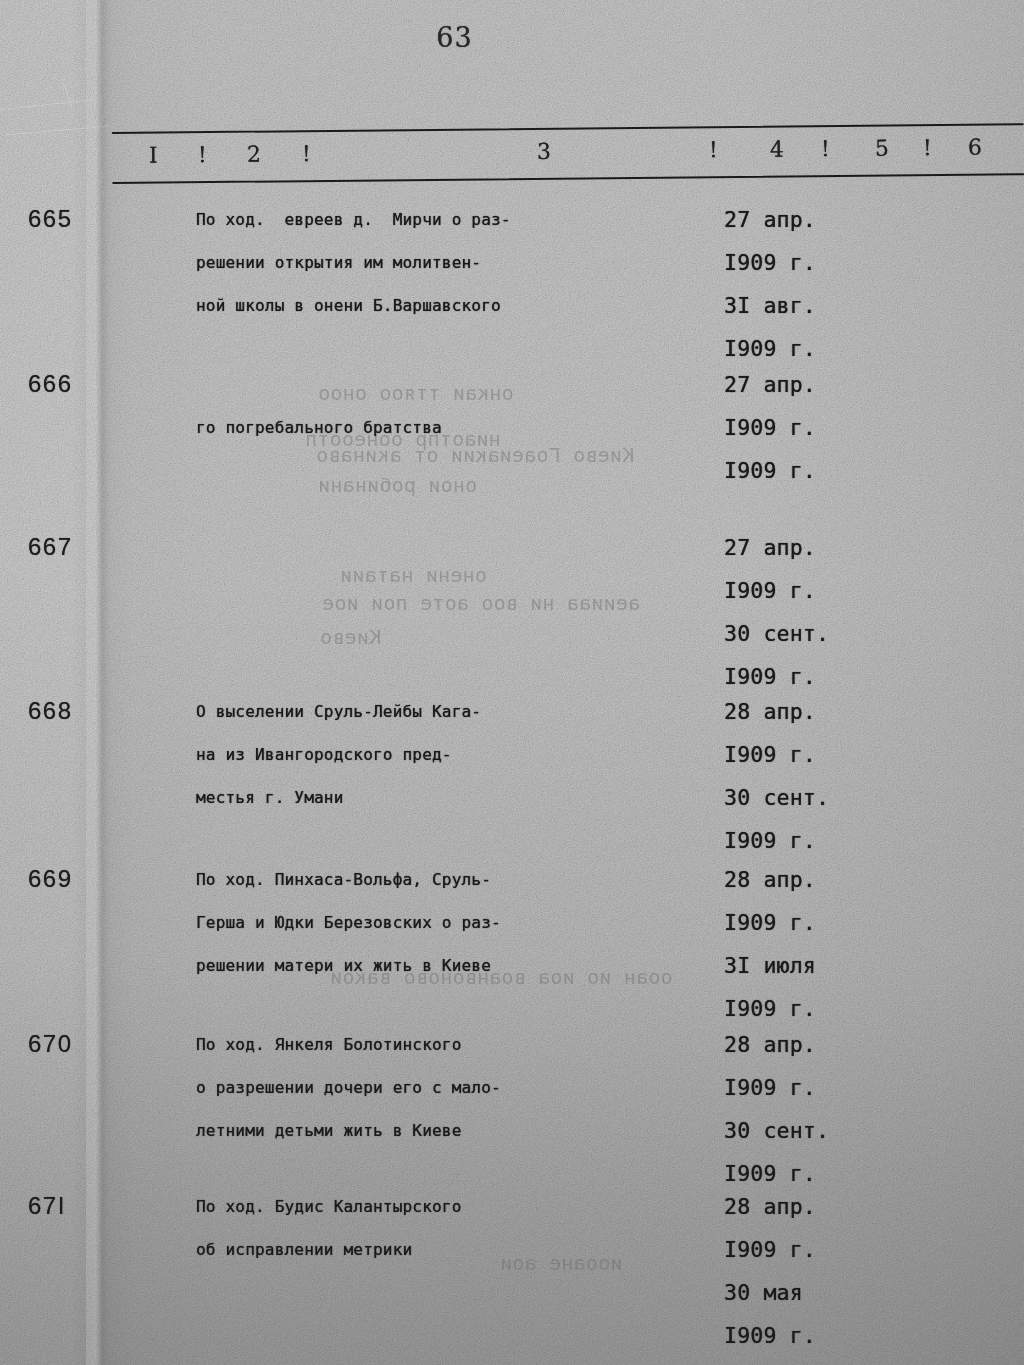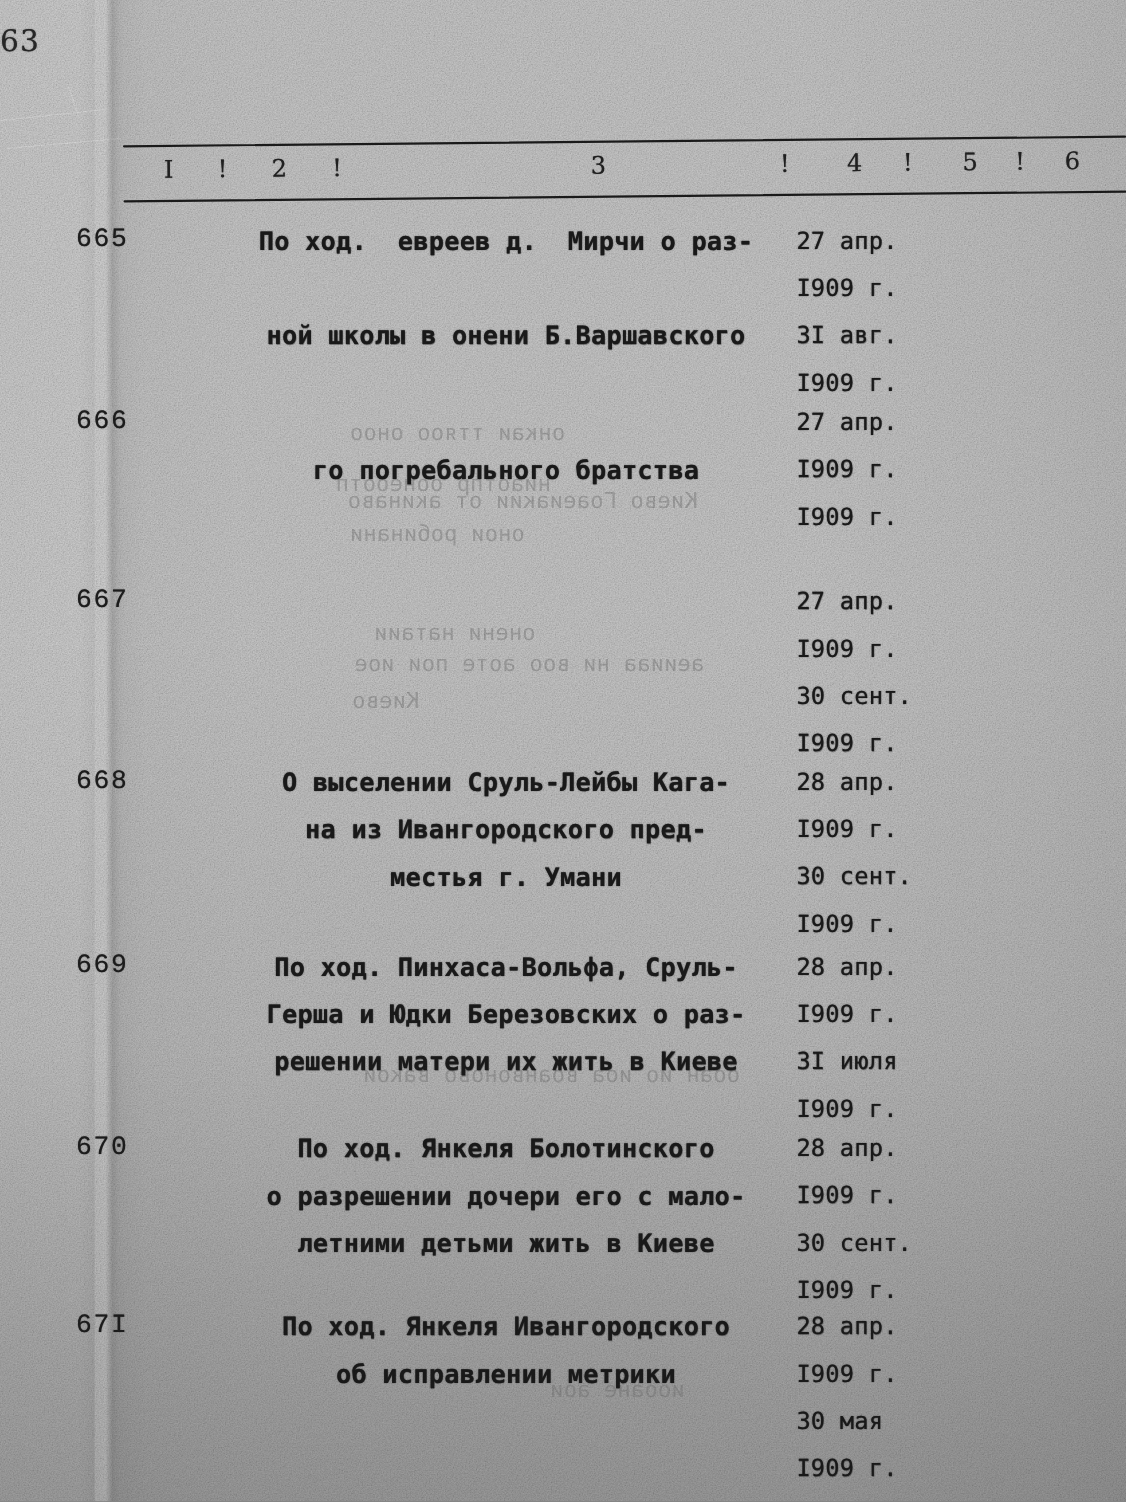--- a/index.html
+++ b/index.html
@@ -67,20 +67,21 @@
     background: rgba(255,255,255,0.38);
     height: 1px;
   }
 
   
   #folio {
     position: absolute;
     top: 22px;
     left: 0;
     width: 909px;
+    text-align: center;
     font-size: 27px;
     letter-spacing: 1px;
     color: #2c2c2c;
     font-family: "DejaVu Serif", "Liberation Serif", serif;
     text-shadow: 0 0 1.1px rgba(60,60,60,0.85);
   }
 
   
   #colband {
     position: absolute;
@@ -130,55 +131,55 @@
     position: absolute;
     left: 0;
     width: 1024px;
   }
 
   .entry .num {
     position: absolute;
     left: 0;
     top: 0;
     width: 186px;
-    text-align: center;
+    text-align: left;
     font-size: 24px;
     color: #1f1f1f;
-    font-family: Liberation Mono, monospace;
+    font-family: Liberation Sans, sans-serif;
     letter-spacing: 1.5px;
     text-shadow: 0 0 1px rgba(50,50,50,0.85);
+    padding-left: 28px;
   }
 
   .entry .lines {
     position: absolute;
     left: 196px;
     top: 0;
     width: 828px;
   }
 
   .line {
     position: relative;
     height: 43px;
     white-space: pre;
   }
 
   .line .desc {
     position: absolute;
     left: 0;
     top: 0;
     width: 528px;
-    text-align: center;
-    font-size: 23px;
+    text-align: left;
+    font-size: 16px;
     line-height: 30px;
     color: #1c1c1c;
     letter-spacing: 0.2px;
     text-shadow:
       0 0 1.15px rgba(45,45,45,0.9),
       0.4px 0.3px 0.6px rgba(70,70,70,0.45);
-    font-weight: bold;
   }
 
   .line .date {
     position: absolute;
     left: 528px;
     top: 0;
     font-size: 21.5px;
     line-height: 30px;
     color: #1c1c1c;
     letter-spacing: 0.2px;
@@ -243,21 +244,21 @@
         <div class="cell" style="left: 856px;">6</div>
       </div>
     <div class="rule bottom"></div>
   </div>
 
   <div id="entries">
       <div class="entry" style="top: 205px;">
         <div class="num">665</div>
         <div class="lines">
           <div class="line"><span class="desc">По ход.  евреев д.  Мирчи о раз-</span><span class="date">27 апр.</span></div>
-          <div class="line"><span class="date">I909 г.</span></div>
+          <div class="line"><span class="desc">решении открытия им молитвен-</span><span class="date">I909 г.</span></div>
           <div class="line"><span class="desc">ной школы в онени Б.Варшавского</span><span class="date">3I авг.</span></div>
           <div class="line"><span class="desc"></span><span class="date">I909 г.</span></div>
         </div>
       </div>
       <div class="entry" style="top: 370px;">
         <div class="num">666</div>
         <div class="lines">
           <div class="line"><span class="date">27 апр.</span></div>
           <div class="line"><span class="desc">го погребального братства</span><span class="date">I909 г.</span></div>
           <div class="line"><span class="desc"></span><span class="date">I909 г.</span></div>
@@ -295,21 +296,21 @@
         <div class="lines">
           <div class="line"><span class="desc">По ход. Янкеля Болотинского</span><span class="date">28 апр.</span></div>
           <div class="line"><span class="desc">о разрешении дочери его с мало-</span><span class="date">I909 г.</span></div>
           <div class="line"><span class="desc">летними детьми жить в Киеве</span><span class="date">30 сент.</span></div>
           <div class="line"><span class="desc"></span><span class="date">I909 г.</span></div>
         </div>
       </div>
       <div class="entry" style="top: 1192px;">
         <div class="num">67I</div>
         <div class="lines">
-          <div class="line"><span class="desc">По ход. Янкеля Ивангородского</span><span class="date">28 апр.</span></div>
+          <div class="line"><span class="desc">По ход. Будис Калантырского</span><span class="date">28 апр.</span></div>
           <div class="line"><span class="desc">об исправлении метрики</span><span class="date">I909 г.</span></div>
           <div class="line"><span class="desc"></span><span class="date">30 мая</span></div>
           <div class="line"><span class="desc"></span><span class="date">I909 г.</span></div>
         </div>
       </div>
     </div>
 
   <svg id="grain" xmlns="http://www.w3.org/2000/svg" width="1024" height="1365">
     <filter id="noisefilter">
       <feTurbulence type="fractalNoise" baseFrequency="0.82" numOctaves="3" stitchTiles="stitch"></feTurbulence>

